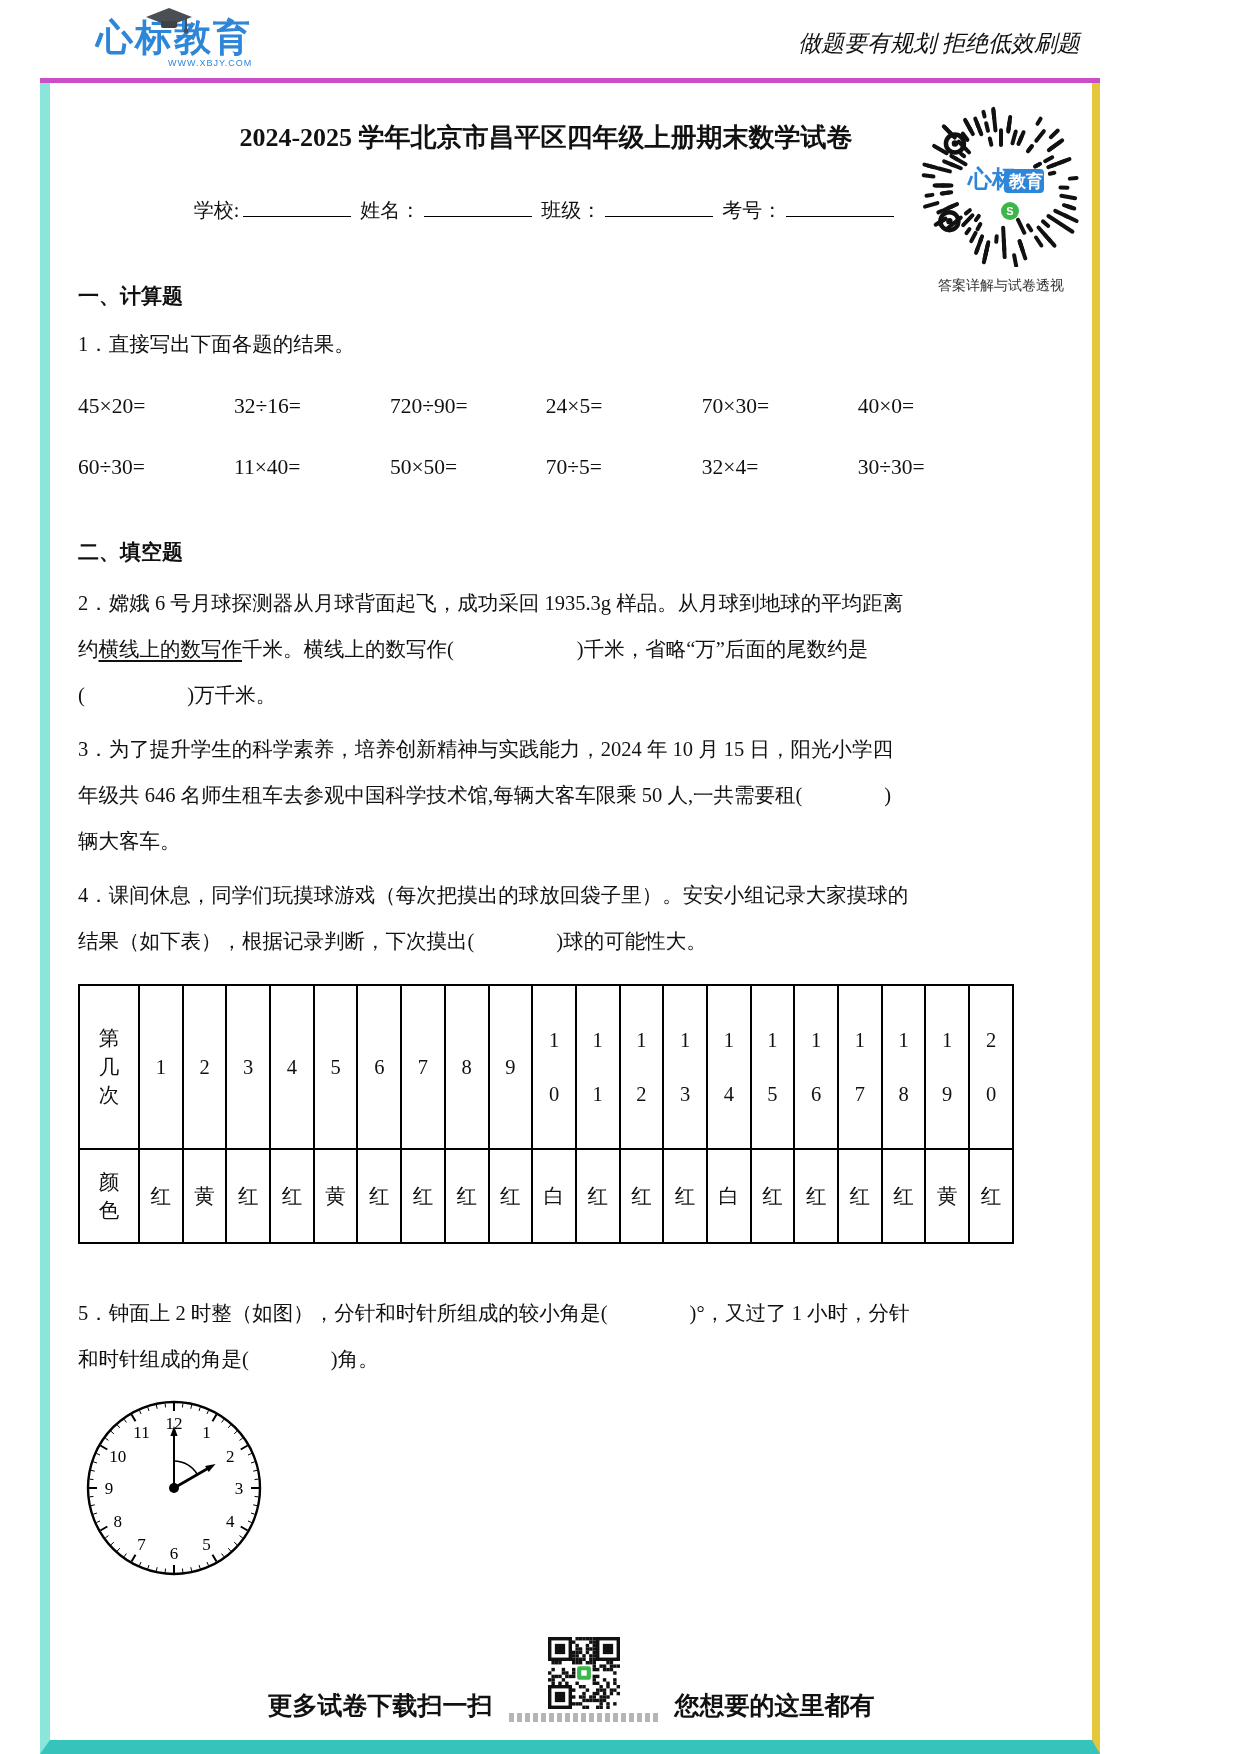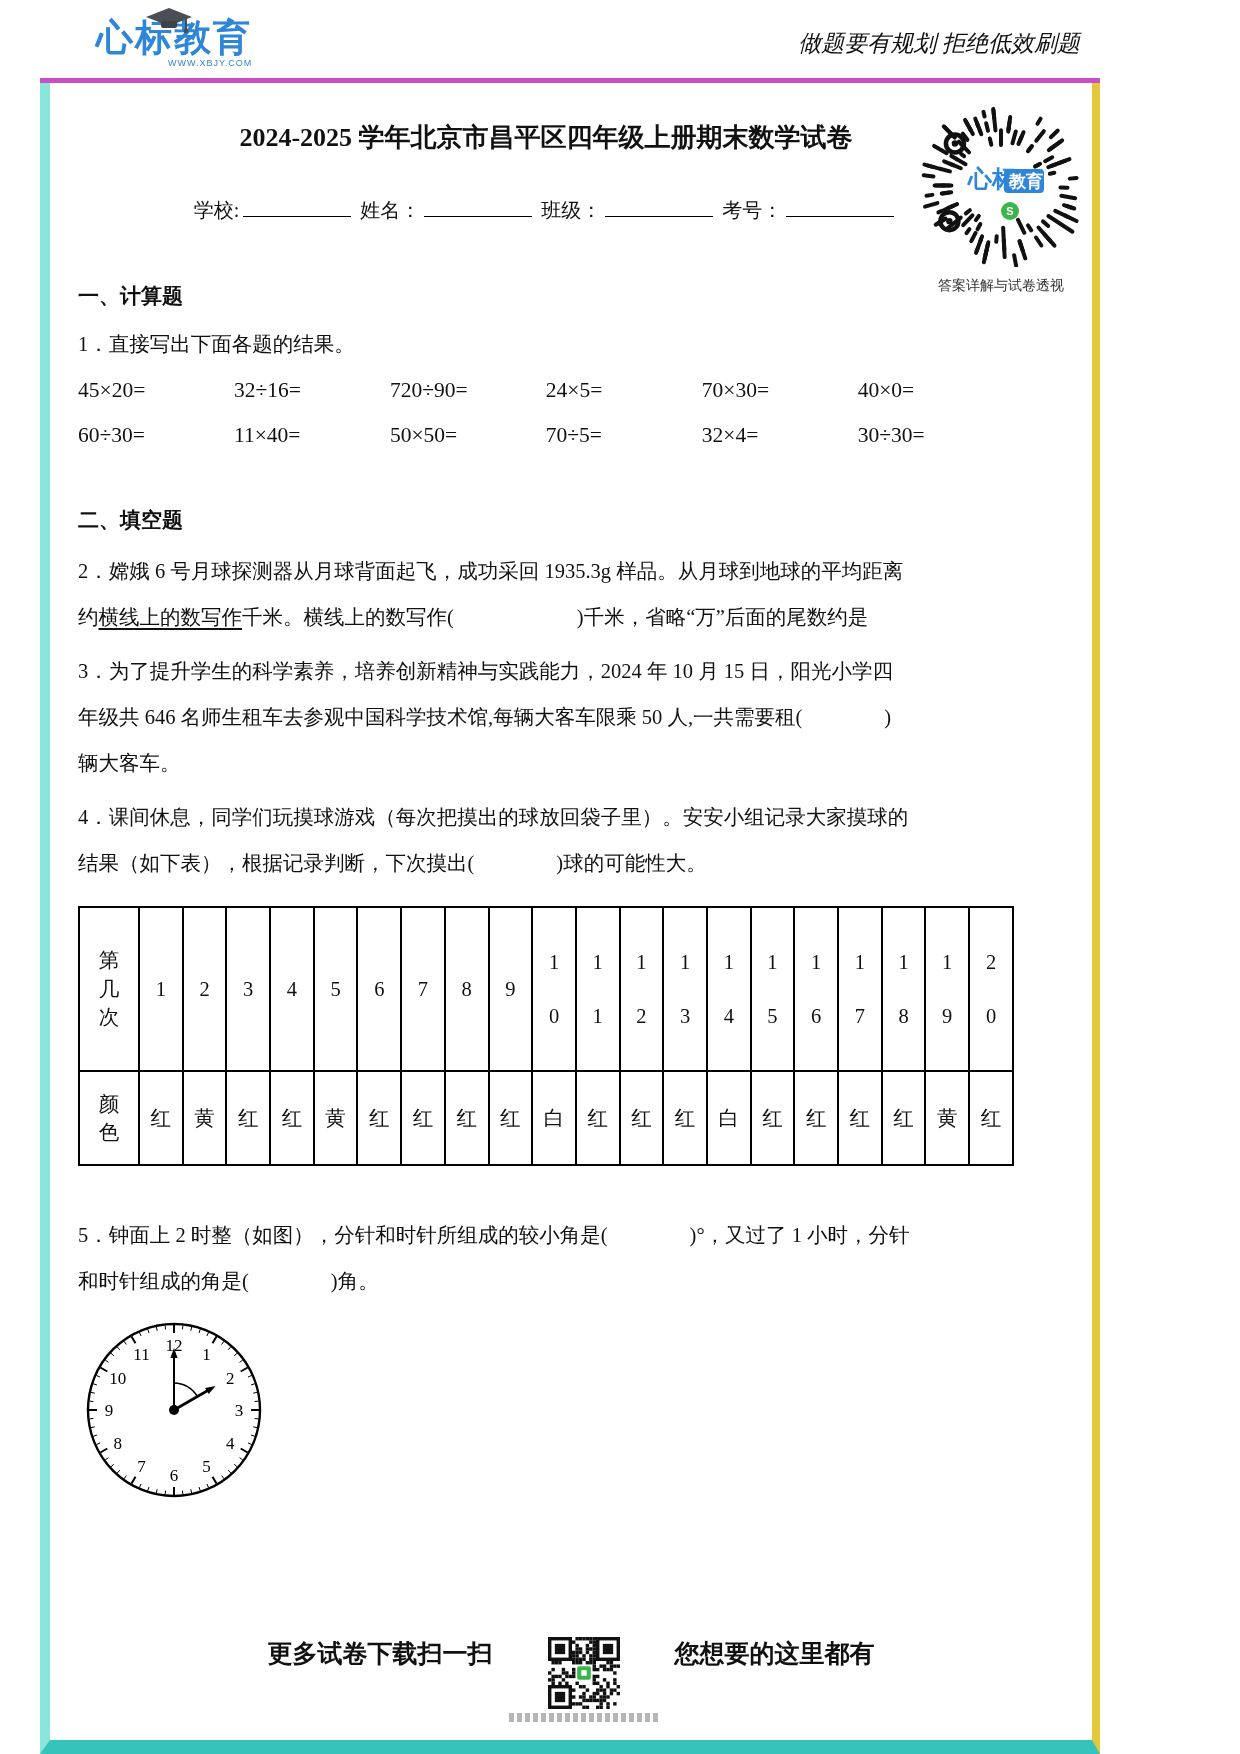--- a/index.html
+++ b/index.html
@@ -23,39 +23,39 @@
   .paper-title{text-align:center;font-size:26px;font-weight:bold;line-height:34px;}
   .form-line{margin-top:40px;text-align:center;font-size:20px;white-space:nowrap;}
   .blank{display:inline-block;width:108px;border-bottom:1.6px solid #000;height:1.05em;
          vertical-align:baseline;margin:0 4px;}
   
   .qr-panel{position:absolute;top:22px;right:2px;width:178px;text-align:center;}
   .qr-caption{margin-top:6px;font-family:"Liberation Sans", sans-serif;font-size:14px;color:#333;}
   
   .sec-heading{margin-top:58px;font-family:"Liberation Sans", sans-serif;font-weight:bold;font-size:21px;}
   .q-intro{margin-top:20px;font-size:20.5px;}
-  .calc-row{display:flex;margin-top:20px;font-size:21.5px;}
+  .calc-row{display:flex;margin-top:36px;font-size:21.5px;}
   .calc-item{width:16.66%;}
   .para{font-size:20.5px;line-height:46px;}
   .mt8{margin-top:8px}.mt14{margin-top:14px}.mt46{margin-top:46px}
   .u{text-decoration:underline;text-underline-offset:4px;}
   
   table.rec{margin-top:20px;width:100%;border-collapse:collapse;table-layout:fixed;}
   table.rec td{border:2px solid #000;text-align:center;vertical-align:middle;
                font-size:20.5px;padding:0;}
   table.rec tr:first-child td{height:162px;}
   table.rec tr:last-child td{height:92px;}
   td.rowhead{width:58px;}
   td.rowhead div{line-height:1;margin:8px 0;}
   .stack div{line-height:1;}
   .stack div + div{margin-top:34px;}
   
   .clock-wrap{margin-top:14px;margin-left:4px;width:184px;}
   
-  .footer{position:absolute;left:0;right:0;bottom:18px;display:flex;align-items:flex-start;
+  .footer{position:absolute;left:0;right:0;bottom:18px;display:flex;align-items:flex-end;
           justify-content:center;gap:16px;}
   .footer-text{font-family:"Liberation Sans", sans-serif;font-weight:bold;font-size:25px;color:#111;}
   .footer-qr-wrap{display:flex;flex-direction:column;align-items:center;}
   .tiny-caption{margin-top:4px;width:150px;height:9px;
       background:repeating-linear-gradient(90deg,#b5b5b5 0 5px,transparent 5px 8px);}
 </style>
 </head>
 <body>
 
 <div class="page">
@@ -216,20 +216,21 @@
           <div class="calc-item">50×50=</div>
           <div class="calc-item">70÷5=</div>
           <div class="calc-item">32×4=</div>
           <div class="calc-item">30÷30=</div>
         </div>
 
       <div class="sec-heading">二、填空题</div>
 
       <div class="para mt14">2．嫦娥 6 号月球探测器从月球背面起飞，成功采回 1935.3g 样品。从月球到地球的平均距离</div>
       <div class="para"><span>约</span><span class="u">横线上的数写作</span><span>千米。横线上的数写作(　　　　　　)千米，省略“万”后面的尾数约是</span></div>
+      <div class="para">(　　　　　)万千米。</div>
 
       <div class="para mt8">3．为了提升学生的科学素养，培养创新精神与实践能力，2024 年 10 月 15 日，阳光小学四</div>
       <div class="para">年级共 646 名师生租车去参观中国科学技术馆,每辆大客车限乘 50 人,一共需要租(　　　　)</div>
       <div class="para">辆大客车。</div>
 
       <div class="para mt8">4．课间休息，同学们玩摸球游戏（每次把摸出的球放回袋子里）。安安小组记录大家摸球的</div>
       <div class="para">结果（如下表），根据记录判断，下次摸出(　　　　)球的可能性大。</div>
 
       <table class="rec">
           <tbody>

